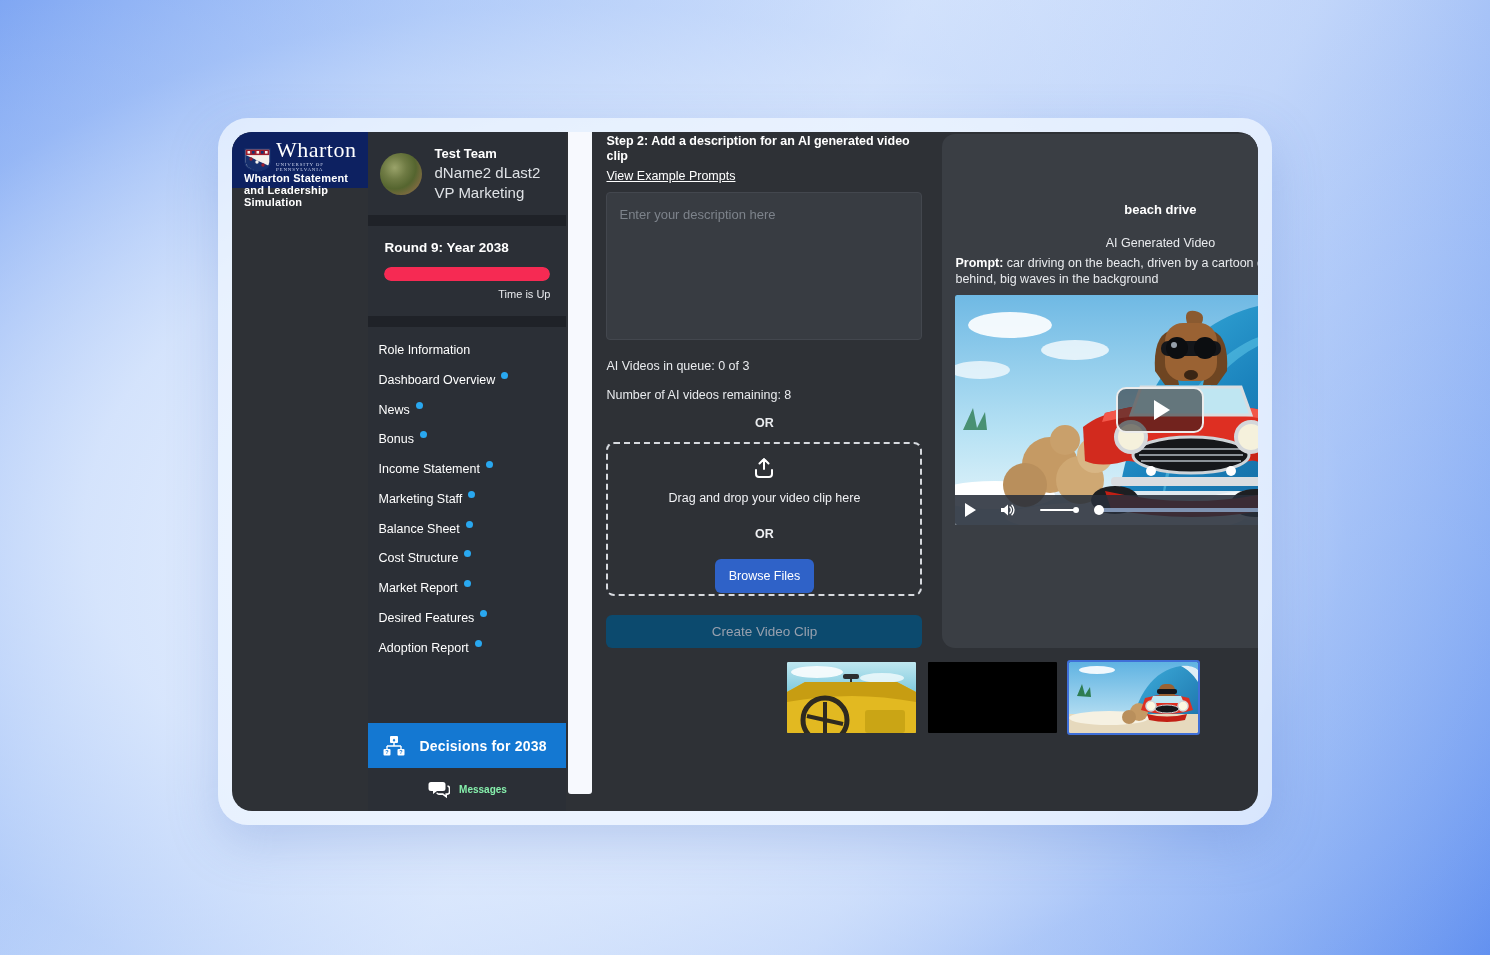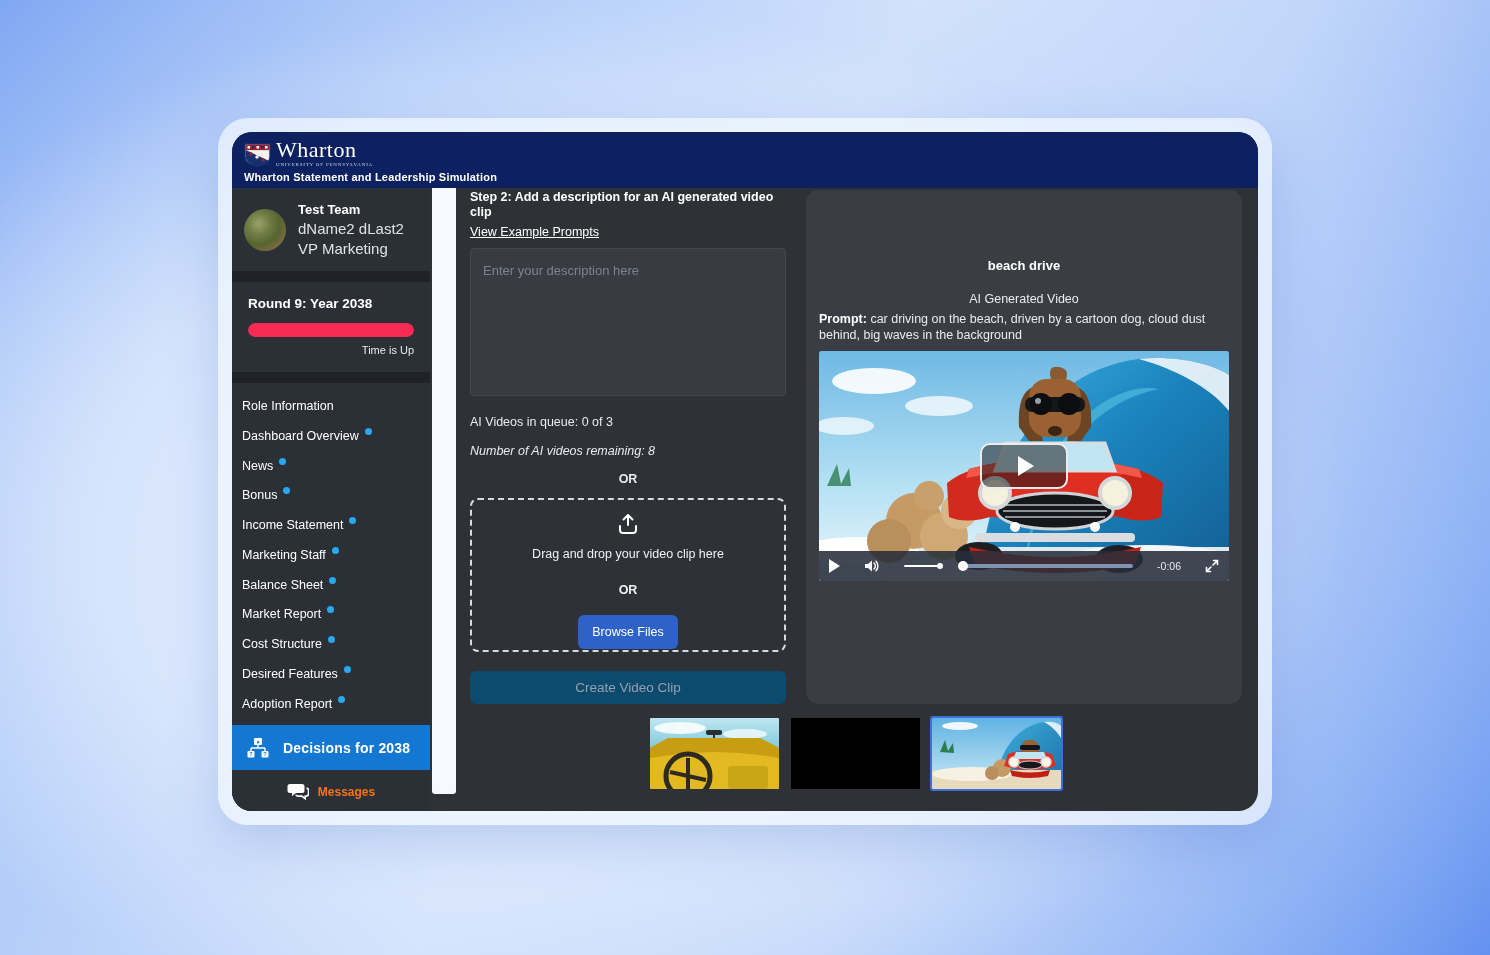--- a/index.html
+++ b/index.html
@@ -12,21 +12,21 @@
     position:relative;
   }
   .frame {
     position:absolute; left:218px; top:118px; width:1054px; height:707px;
     background:rgba(240,246,255,0.72);
     border-radius:30px; padding:14px;
     box-shadow:0 18px 50px rgba(70,110,200,0.25);
   }
   .window {
     width:100%; height:100%; border-radius:20px; overflow:hidden;
-    display:flex; flex-direction:column; background:#2e3136;
+    display:flex; flex-direction:row; background:#2e3136;
   }
   
   .header { background:#0d2161; height:56px; flex:0 0 56px; padding:7px 12px 5px 12px; display:flex; flex-direction:column; justify-content:space-between; }
   .logo-row { display:flex; align-items:flex-end; gap:5px; }
   .logo-text-wrap { display:flex; flex-direction:column; line-height:1; }
   .logo-wordmark { font-family:"Liberation Serif", serif; font-size:22px; color:#ffffff; letter-spacing:0.5px; }
   .logo-sub { font-family:"Liberation Serif", serif; font-size:5px; color:#cdd6ee; letter-spacing:0.8px; margin-top:1px; text-transform:uppercase; }
   .app-title { color:#ffffff; font-size:11px; font-weight:bold; letter-spacing:0.2px; }
   
   .body-row { flex:1; display:flex; min-height:0; }
@@ -43,35 +43,35 @@
   .round-title { color:#ffffff; font-weight:bold; font-size:13.5px; margin-bottom:12px; }
   .round-bar-track { height:14px; border-radius:8px; background:#3a3e46; overflow:hidden; }
   .round-bar-fill { height:100%; border-radius:8px; background:#f62a53; }
   .round-timer { color:#e8eaee; font-size:11px; text-align:right; margin-top:7px; }
   .nav-card { flex:1; padding:9px 0 6px 0; display:flex; flex-direction:column; }
   .nav-item { color:#ffffff; font-size:12.5px; padding:8px 10px 8px 10px; cursor:pointer; position:relative; line-height:1.1; }
   .nav-item .dot { display:inline-block; width:7px; height:7px; border-radius:50%; background:#29a8f0; margin-left:6px; position:relative; top:-5px; }
   .decisions-item { flex:0 0 45px; background:#1478d2; display:flex; align-items:center; gap:13px; padding:0 14px; cursor:pointer; }
   .decisions-label { color:#ffffff; font-size:14px; font-weight:bold; letter-spacing:0.2px; }
   .messages-bar { flex:0 0 43px; background:#2b2f36; display:flex; align-items:center; justify-content:center; gap:9px; cursor:pointer; }
-  .messages-label { color:#f97316; font-size:12px; font-weight:bold; }
+  .messages-label { color:#86efac; font-size:10px; font-weight:bold; }
   
   .scroll-col { flex:0 0 27px; background:#2e3136; position:relative; }
   .scroll-track { position:absolute; left:2px; top:0; width:24px; height:calc(100% - 17px); background:#f7f9fe; border-radius:0 0 3px 3px; }
   
   .main { flex:1; position:relative; padding:2px 18px 0 13px; display:flex; flex-direction:column; min-width:0; }
   .content-row { display:flex; gap:20px; align-items:stretch; height:514px; }
   .form-col { flex:0 0 316px; display:flex; flex-direction:column; }
   .step-title { color:#ffffff; font-size:12.5px; font-weight:bold; line-height:1.2; }
   .example-link { color:#ffffff; font-size:12.5px; text-decoration:underline; margin-top:5px; display:inline-block; cursor:pointer; width:fit-content; }
   .desc-textarea { margin-top:9px; height:160px; width:100%; background:#383c42; border:1px solid #43474e; border-radius:4px;
     color:#e8eaee; font-size:13px; padding:14px 12px; resize:none; font-family:"Liberation Sans", sans-serif; }
   .desc-textarea::placeholder { color:#7d838b; }
   .queue-line { color:#e9ebee; font-size:12.5px; margin-top:19px; }
-  .queue-line + .queue-line { margin-top:15px;font-style:italic; }
+  .queue-line + .queue-line { margin-top:15px; }
   .or-divider { color:#e9ebee; font-size:12.5px; font-weight:bold; text-align:center; margin:14px 0 12px 0; }
   .dropzone { border:2px dashed #d7dadf; border-radius:8px; height:168px; display:flex; flex-direction:column; align-items:center; padding-top:13px; }
   .dropzone-text { color:#f0f1f4; font-size:12.5px; margin-top:12px; }
   .dropzone-or { color:#f0f1f4; font-size:12.5px; font-weight:bold; margin-top:22px; }
   .browse-btn { margin-top:18px; background:#2f62c8; color:#ffffff; border:none; border-radius:6px; font-size:12.5px;
     padding:10px 14px; cursor:pointer; font-family:"Liberation Sans", sans-serif; }
   .create-btn { margin-top:19px; background:#0c4a6e; color:#97a0ae; border:none; border-radius:6px; font-size:13.5px;
     height:36px; width:100%; cursor:default; font-family:"Liberation Sans", sans-serif; }
   
   .video-panel { flex:1; background:#3a3e44; border-radius:13px; display:flex; flex-direction:column; align-items:center; padding:68px 13px 0 13px; }
@@ -152,22 +152,22 @@
         </div>
 
         <div class="card nav-card">
           <div class="nav-item"><span>Role Information</span></div>
           <div class="nav-item"><span>Dashboard Overview</span><span class="dot"></span></div>
           <div class="nav-item"><span>News</span><span class="dot"></span></div>
           <div class="nav-item"><span>Bonus</span><span class="dot"></span></div>
           <div class="nav-item"><span>Income Statement</span><span class="dot"></span></div>
           <div class="nav-item"><span>Marketing Staff</span><span class="dot"></span></div>
           <div class="nav-item"><span>Balance Sheet</span><span class="dot"></span></div>
+          <div class="nav-item"><span>Cost Structure</span><span class="dot"></span></div>
           <div class="nav-item"><span>Market Report</span><span class="dot"></span></div>
-          <div class="nav-item"><span>Cost Structure</span><span class="dot"></span></div>
           <div class="nav-item"><span>Desired Features</span><span class="dot"></span></div>
           <div class="nav-item"><span>Adoption Report</span><span class="dot"></span></div>
         </div>
 
         <div class="decisions-item">
           <span class="icon">
             <svg width="24" height="22" viewBox="0 0 24 22">
               <rect x="8" y="1" width="8" height="7" rx="1" fill="#ffffff"></rect>
               <text x="12" y="7" font-size="6" text-anchor="middle" fill="#1478d2" font-family="Liberation Sans, sans-serif" font-weight="bold">♦</text>
               <path d="M12 8 v3 M5 11 h14 M5 11 v3 M19 11 v3" stroke="#ffffff" stroke-width="1.4" fill="none"></path>

